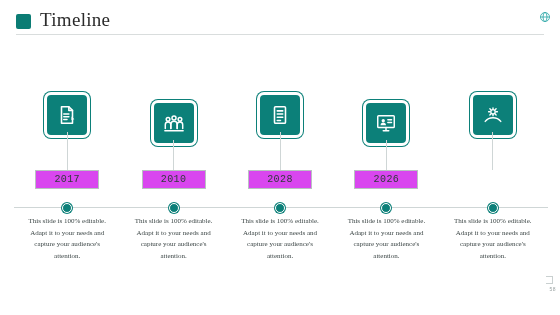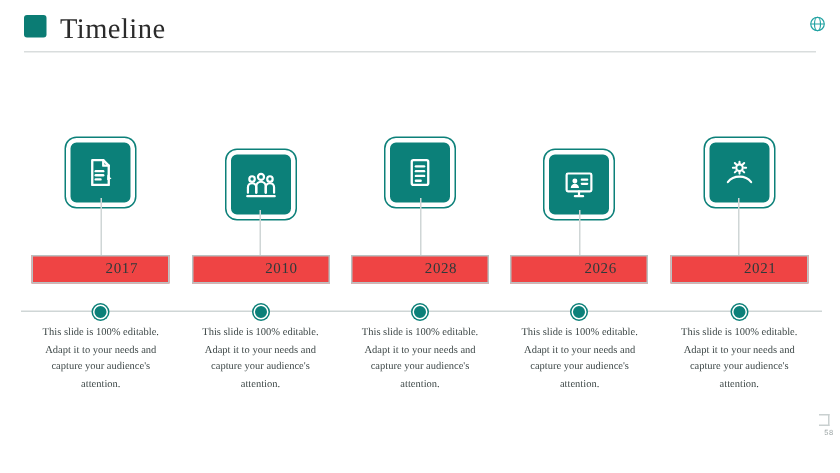--- a/index.html
+++ b/index.html
@@ -11,21 +11,21 @@
     position:relative;
   }
   .slide{
     position:absolute;inset:0;
     background:#ffffff;
   }
   
   .title-bar{
     position:absolute;
     left:16px;top:10px;
-    display:flex;align-items:flex-start;gap:9px;
+    display:flex;align-items:flex-end;gap:9px;
   }
   .title-square{
     width:15px;height:15px;
     background:#0b7c74;
     border-radius:2px;
   }
   .title-text{
     font-family:"Liberation Serif", serif;
     font-size:19px;
     color:#2b2b2b;
@@ -102,27 +102,26 @@
     top:62px;
     height:38px;
   }
   .col.drop .stem{top:70px;height:30px;}
   
   .year{
     position:absolute;
     top:100px;
     width:62px;height:17px;
     border:1px solid #b9c2c2;
-    background:#ef4444;
+    background:#d946ef;
     display:flex;align-items:center;justify-content:center;
-    font-family:Liberation Serif, serif;
+    font-family:Liberation Mono, monospace;
     font-size:10px;
     color:#2f3a3a;
     letter-spacing:0.4px;
-    padding-left:28px;
   }
   
   .dot{
     position:absolute;
     top:133px;
     width:8px;height:8px;
     border-radius:50%;
     background:#0c8079;
     border:1.5px solid #ffffff;
     box-shadow:0 0 0 1px #0c8079;
@@ -236,19 +235,18 @@
 
     <div class="col">
       <div class="tile">
         <svg viewBox="0 0 24 24" fill="none" stroke="currentColor" stroke-width="1.5" stroke-linecap="round" stroke-linejoin="round">
           <circle cx="12" cy="8.5" r="2.4"></circle>
           <path d="M12 4.2v1.3M12 11.5v1.3M8.5 8.5H7.2M16.8 8.5h-1.3M9.5 6l-.9-.9M15.4 11.9l-.9-.9M14.5 6l.9-.9M8.6 11.9l.9-.9"></path>
           <path d="M3.5 19c2-2.6 5-4 8.5-4s6.5 1.4 8.5 4"></path>
         </svg>
       </div>
       <div class="stem"></div>
-      <div class="year">2021</div>
       <div class="dot"></div>
       <div class="copy">This slide is 100% editable. Adapt it to your needs and capture your audience's attention.</div>
     </div>
 
   </div>
 </div>
 
 </body></html>

